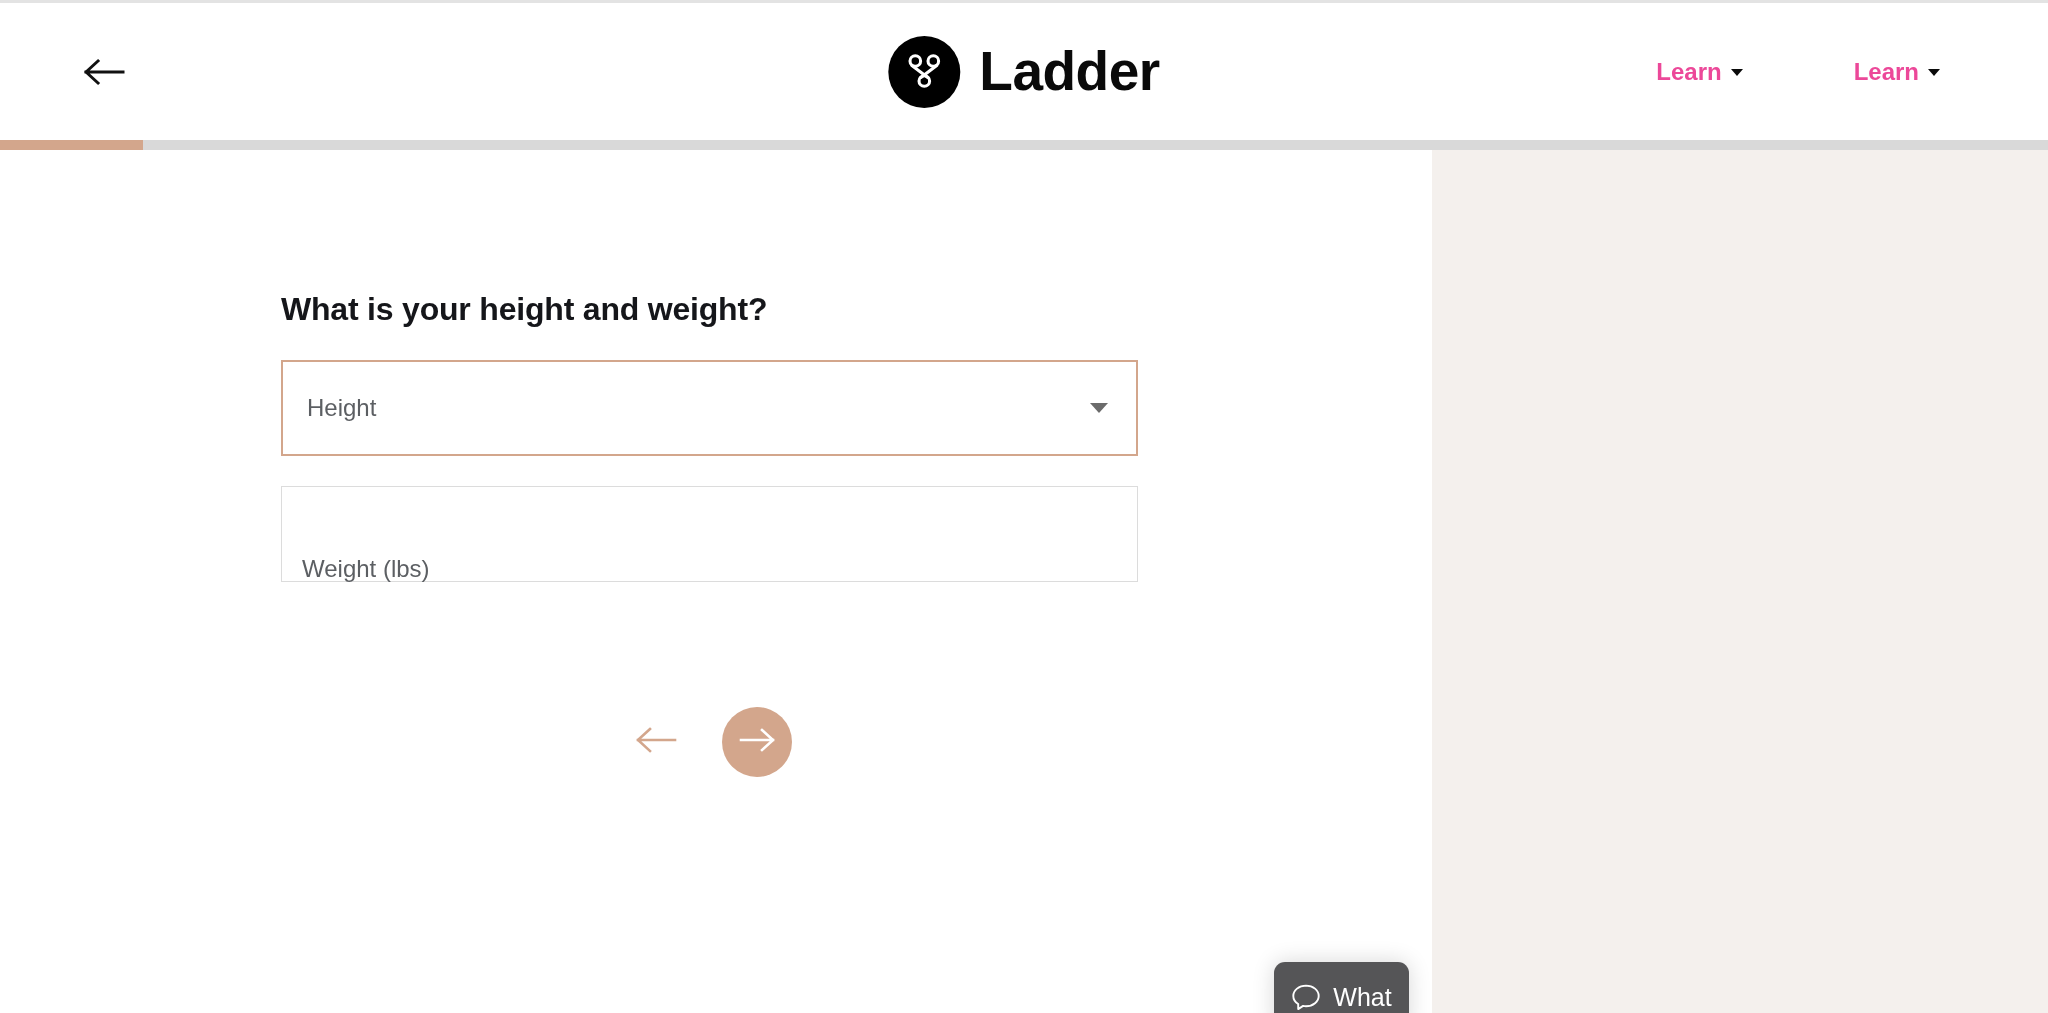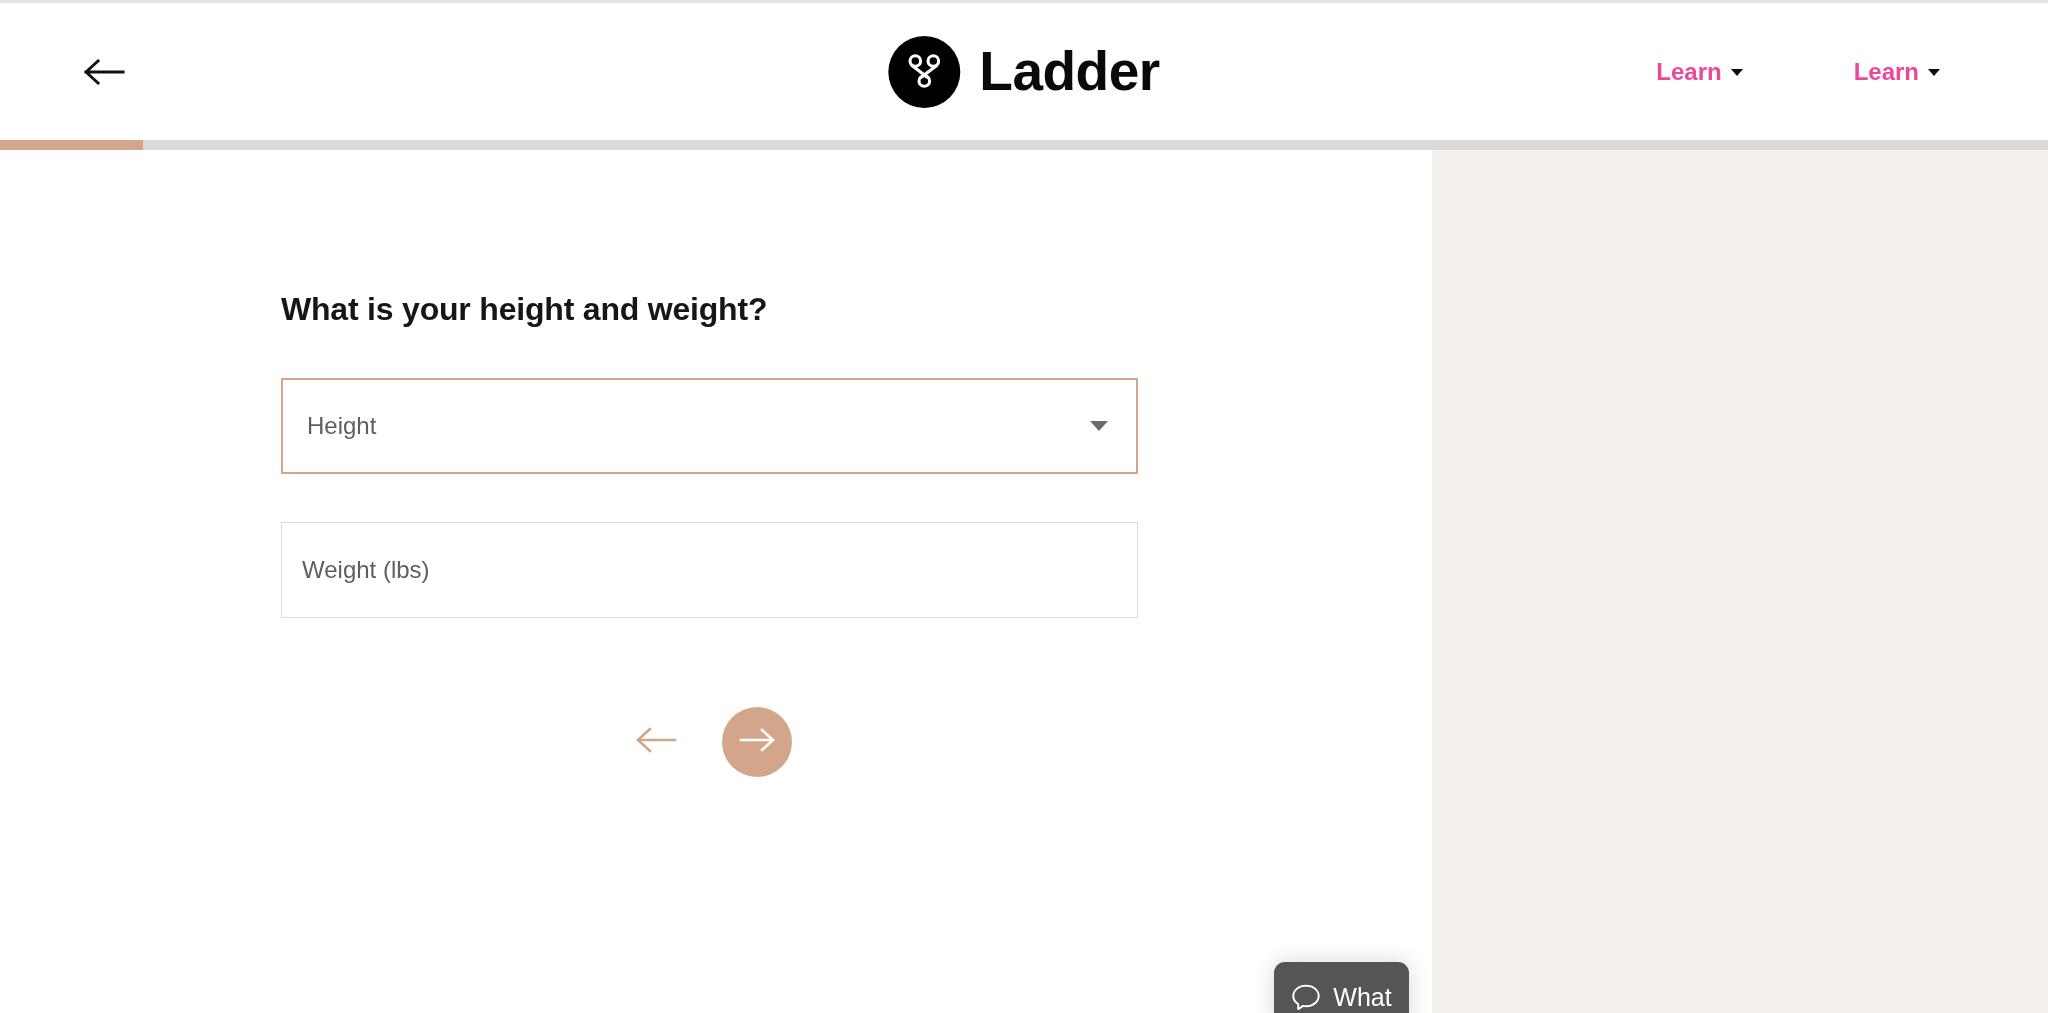--- a/index.html
+++ b/index.html
@@ -157,41 +157,42 @@
     top: 140px;
     width: 857px;
   }
 
   .question-title {
     font-size: 32px;
     font-weight: 700;
     color: #15161a;
     letter-spacing: -0.2px;
     line-height: 1.2;
-    margin-bottom: 50px;
+    margin-bottom: 32px;
     white-space: nowrap;
   }
 
   .field {
     position: relative;
     width: 857px;
     height: 96px;
     background: #ffffff;
     display: flex;
     align-items: center;
     cursor: text;
   }
   .field.focused {
     border: 2px solid #d3a68c;
   }
   .field.idle {
     border: 1px solid #dcdcdc;
   }
   .field + .field {
-    margin-top: 48px;
+    margin-top: 30px;
+    align-items: flex-end;
   }
   .field-placeholder {
     font-size: 24px;
     color: #5c5f63;
     padding-left: 24px;
     line-height: 1;
     font-weight: 400;
     user-select: none;
   }
   .field.idle .field-placeholder { padding-left: 20px; }

